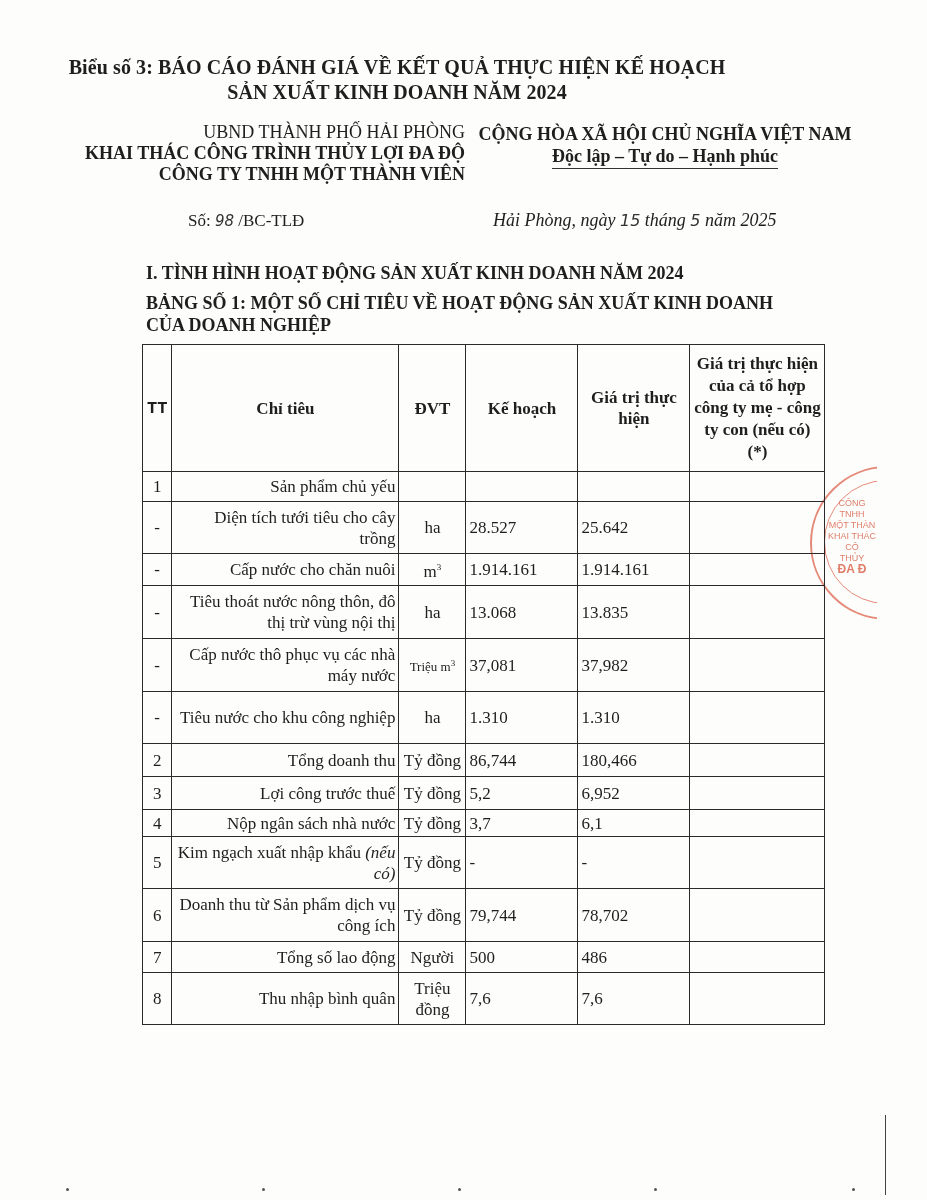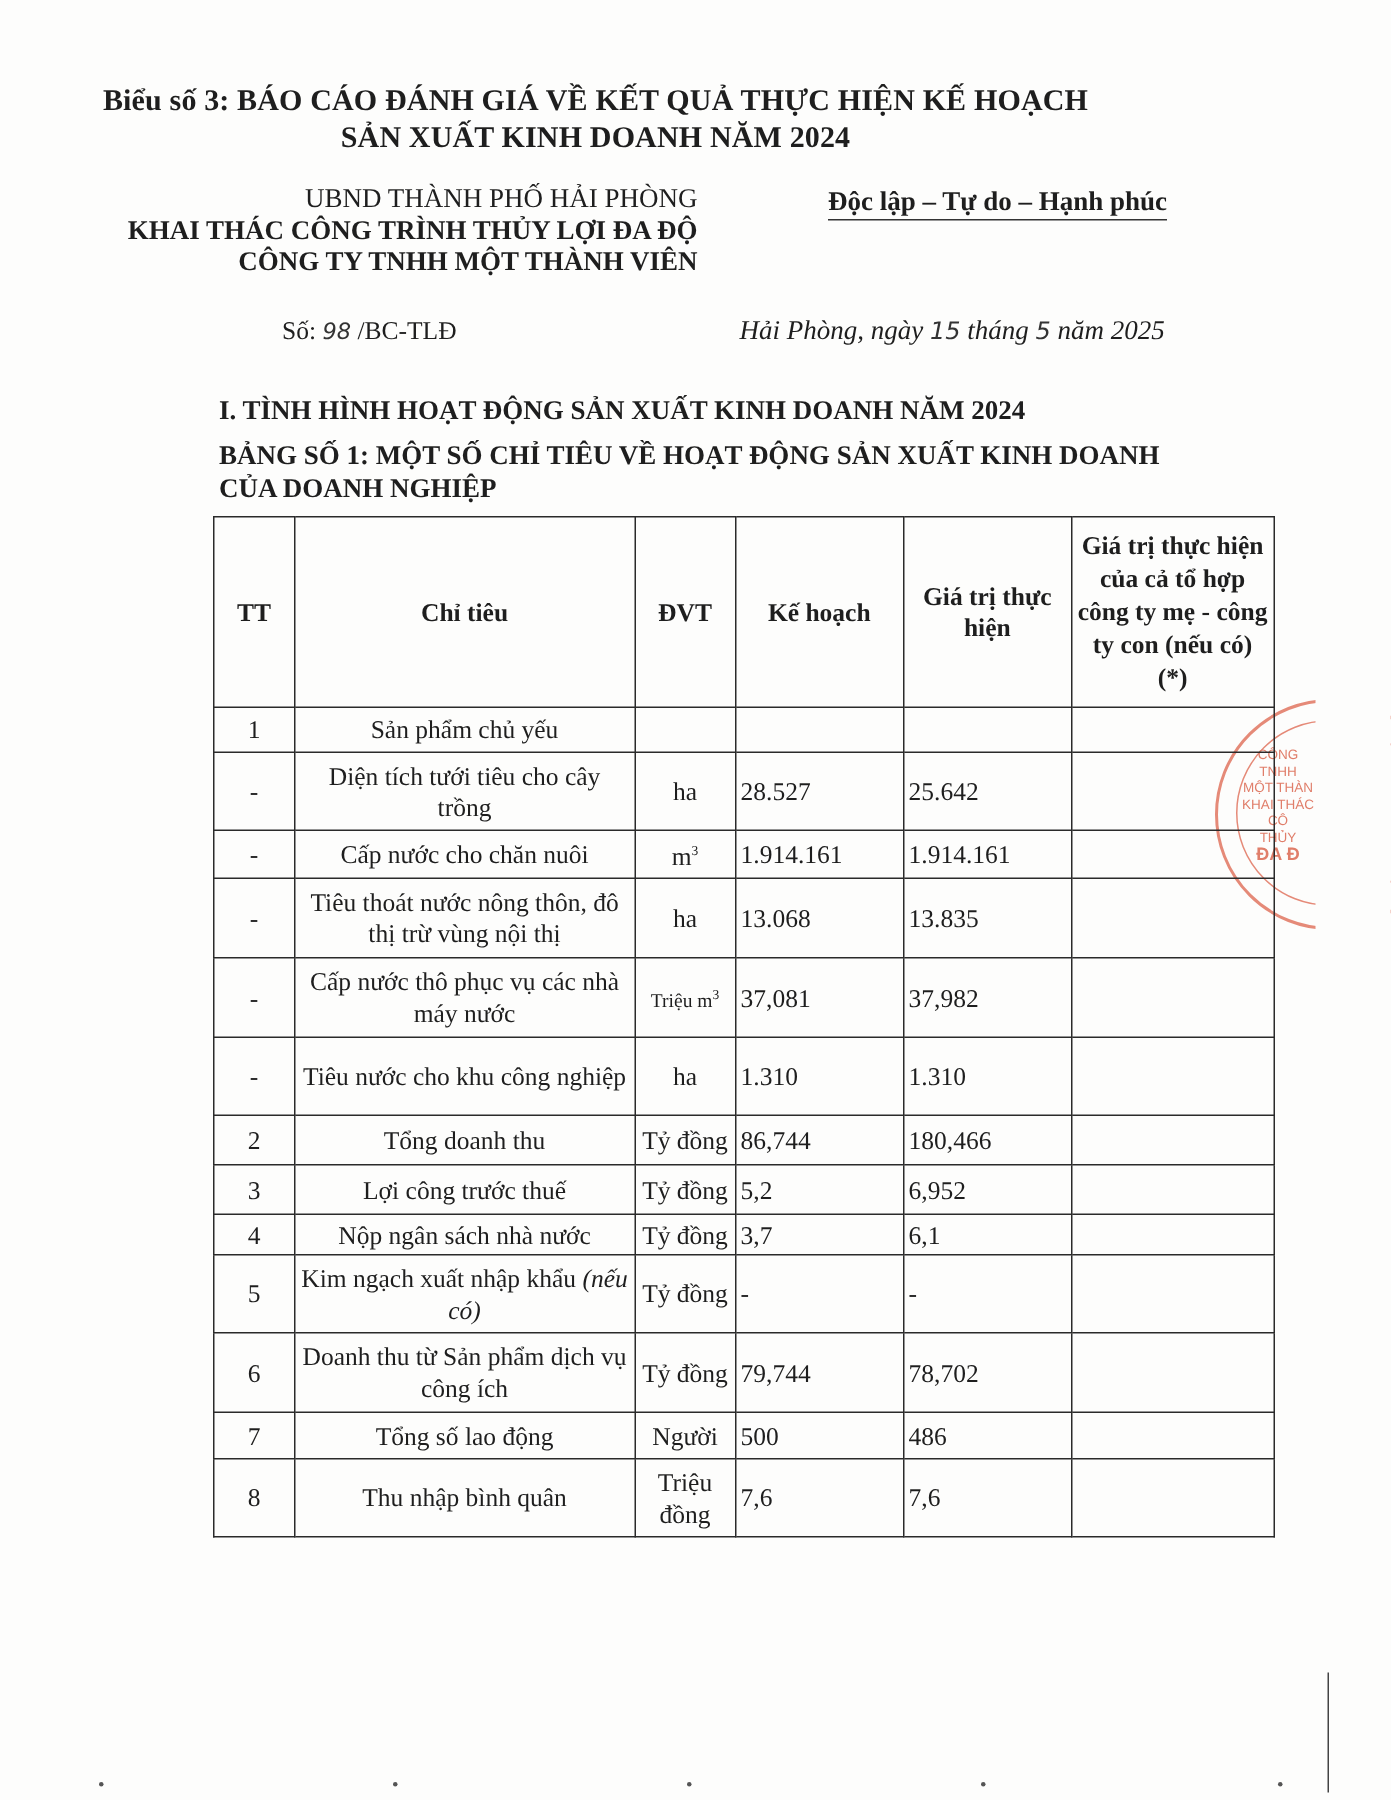--- a/index.html
+++ b/index.html
@@ -24,21 +24,21 @@
   .section { left: 146px; font-weight: bold; font-size: 18px; line-height: 23px; }
   table.main {
     position: absolute; left: 142px; top: 344px; border-collapse: collapse;
     font-size: 17px; line-height: 21px;
   }
   table.main td, table.main th {
     border: 1.5px solid #2a2a2a; padding: 0 3px; vertical-align: middle;
   }
   table.main th { font-weight: bold; text-align: center; font-size: 17px; }
   td.tt { text-align: center; width: 17px; padding: 0 2px; }
-  td.name { text-align: center; width: 220px; padding-left: 2px; }
+  td.name { text-align: right; width: 220px; padding-left: 2px; }
   td.unit { text-align: center; width: 60px; padding: 0 1px; }
   td.unit.small { font-size: 13px; }
   td.num { text-align: left; width: 105px; }
   td.empty { width: 128px; }
   sup { font-size: 9px; }
   .stamp {
     left: 810px; top: 466px; width: 150px; height: 150px; border-radius: 50%;
     border: 2px solid #e58a78; color: #e07e6a; overflow: hidden;
     font-family: "Liberation Sans", sans-serif; font-size: 9px; text-align: center;
   }
@@ -62,20 +62,21 @@
   <div class="b">KHAI THÁC CÔNG TRÌNH THỦY LỢI ĐA ĐỘ</div>
   <div class="b">CÔNG TY TNHH MỘT THÀNH VIÊN</div>
 </div>
 <div class="abs so-line">
   <span>Số:</span>
   <span class="hand">98</span>
   <span>/BC-TLĐ</span>
 </div>
 
 <div class="abs hdr-right" style="top:123px;">
+  <div>CỘNG HÒA XÃ HỘI CHỦ NGHĨA VIỆT NAM</div>
   <div><span class="motto">Độc lập – Tự do – Hạnh phúc</span></div>
 </div>
 <div class="abs date-line">
   <span>Hải Phòng, ngày</span>
   <span class="hand" style="font-size:16px;">15</span>
   <span>tháng</span>
   <span class="hand" style="font-size:16px;">5</span>
   <span>năm 2025</span>
 </div>
 
@@ -92,21 +93,21 @@
     <div>KHAI THÁC CÔ</div>
     <div>THỦY</div>
     <div style="font-size:12px;font-weight:bold;">ĐA Đ</div>
   </div>
 </div>
 <div class="abs clip"></div>
 
 <table class="main">
   <thead>
     <tr style="height:127px;">
-      <th style="width:17px;padding:15px;">TT</th>
+      <th style="width:17px;padding:4px;font-family:Liberation Mono, monospace;">TT</th>
       <th style="width:220px;">Chỉ tiêu</th>
       <th style="width:60px;">ĐVT</th>
       <th style="width:105px;">Kế hoạch</th>
       <th style="width:105px;">Giá trị thực hiện</th>
       <th style="width:128px;line-height:22px;">Giá trị thực hiện của cả tổ hợp công ty mẹ - công ty con (nếu có) (*)</th>
     </tr>
   </thead>
   <tbody>
     <tr style="height:30px;">
       <td class="tt">1</td>

